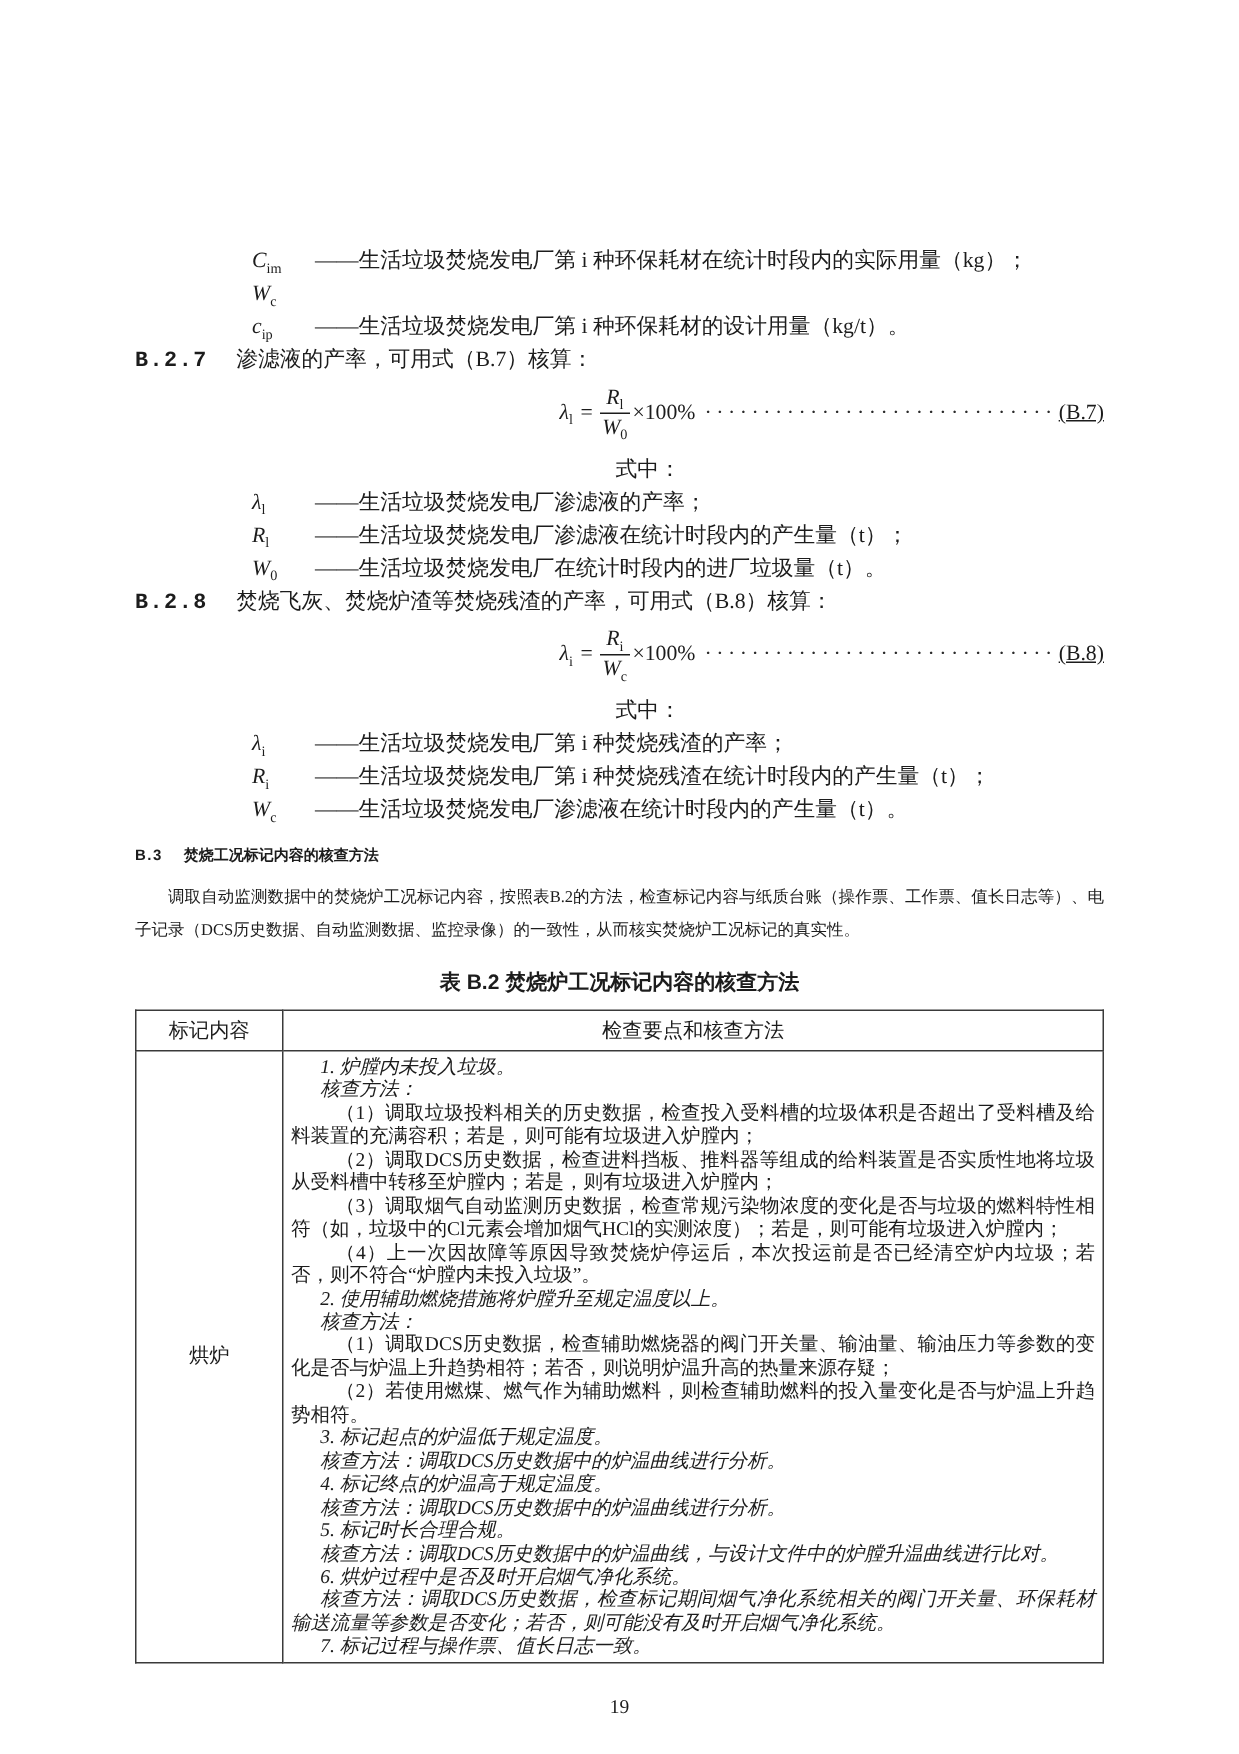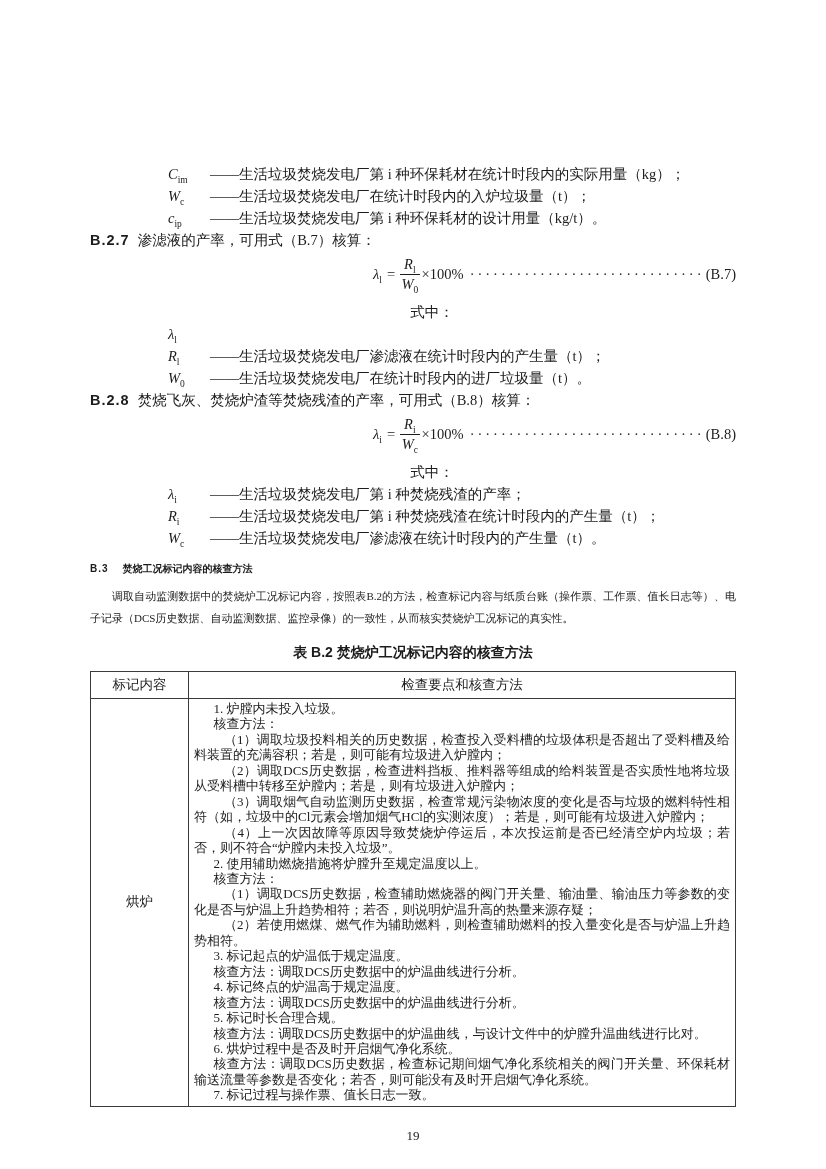--- a/index.html
+++ b/index.html
@@ -17,33 +17,33 @@
   
   .def-line { display: flex; line-height: 22px; padding-left: 78px; font-size: 14.5px; }
   .def-sym { flex: 0 0 42px; white-space: nowrap; }
   .def-sym i { font-family: "Liberation Serif", serif; }
   sub { font-size: 9.5px; line-height: 0; }
   .def-text { flex: 1; }
 
   
   .clause { line-height: 22px; font-size: 14.5px; }
   .clause-label {
-    font-family: Liberation Sans, sans-serif;
-    font-weight: bold; letter-spacing: 1px; margin-right: 8px;
+    font-family: Liberation Mono, monospace;
+    font-weight: bold; letter-spacing: 1px; margin-right: 19px;
   }
 
   
   .formula-row { display: flex; align-items: center; height: 47px; padding-left: 283px; font-size: 14.5px; }
   .f-lhs, .f-eq, .f-suffix { white-space: nowrap; }
   .f-eq { margin: 0 5px; }
   .frac { display: inline-flex; flex-direction: column; align-items: center; margin-right: 2px; }
   .frac-num { padding: 0 4px 1px 4px; border-bottom: 1px solid #1c1c1c; }
   .frac-den { padding-top: 1px; }
   .f-dots { flex: 1 1 auto; overflow: hidden; white-space: nowrap; letter-spacing: 3px; margin: 0 3px 0 6px; color: #2a2a2a; }
-  .f-number { flex: 0 0 auto; white-space: nowrap; }
+  .f-number { flex: 0 0 auto; white-space: nowrap; text-decoration: underline; }
 
   .where { line-height: 22px; padding-left: 38px; font-size: 14.5px; margin-top: 3px; text-align: center; }
 
   
   .section-heading {
     font-family: "Liberation Sans", sans-serif;
     font-weight: bold; font-size: 10px; line-height: 22px; margin-top: 9px;
   }
   .section-heading .sh-label { margin-right: 14px; letter-spacing: 1px; }
 
@@ -57,38 +57,37 @@
   table.vtable { width: 100%; border-collapse: collapse; table-layout: fixed; }
   .vtable th, .vtable td { border: 1px solid #3a3a3a; }
   .vtable th {
     font-weight: normal; font-size: 13.5px; height: 27px;
     text-align: center; vertical-align: middle; padding: 2px;
   }
   .col-mark { width: 98px; }
   .label-cell { text-align: center; vertical-align: middle; font-size: 13.5px; }
   .content-cell { vertical-align: top; padding: 2px 5px 3px 5px; }
   .cell-p { margin: 0; font-size: 13px; line-height: 15.45px; text-align: justify; }
-  .cell-p.indent-1 { text-indent: 1.5em; }
+  .cell-p.indent-1 { text-indent: 1.5em; font-style: italic; }
   .cell-p.indent-2 { text-indent: 2.3em; }
 
   .page-number { text-align: center; font-size: 13px; line-height: 18px; margin-top: 20px; }
 </style>
 </head>
 <body>
 
 <div class="page">
 
   <div>
       <div class="def-line">
         <span class="def-sym"><i>C</i><sub>im</sub></span>
         <span class="def-text">——生活垃圾焚烧发电厂第 i 种环保耗材在统计时段内的实际用量（kg）；</span>
       </div>
       <div class="def-line">
         <span class="def-sym"><i>W</i><sub>c</sub></span>
-        <span class="def-text">——生活垃圾焚烧发电厂在统计时段内的入炉垃圾量（t）；</span>
       </div>
       <div class="def-line">
         <span class="def-sym"><i>c</i><sub>ip</sub></span>
         <span class="def-text">——生活垃圾焚烧发电厂第 i 种环保耗材的设计用量（kg/t）。</span>
       </div>
     </div>
 
   <div class="clause">
     <span class="clause-label">B.2.7</span><span>渗滤液的产率，可用式（B.7）核算：</span>
   </div>
@@ -102,20 +101,21 @@
     </span>
     <span class="f-suffix">×100%</span>
     <span class="f-dots">····························································</span>
     <span class="f-number">(B.7)</span>
   </div>
 
   <div class="where">式中：</div>
   <div>
       <div class="def-line">
         <span class="def-sym"><i>λ</i><sub>l</sub></span>
+        <span class="def-text">——生活垃圾焚烧发电厂渗滤液的产率；</span>
       </div>
       <div class="def-line">
         <span class="def-sym"><i>R</i><sub>l</sub></span>
         <span class="def-text">——生活垃圾焚烧发电厂渗滤液在统计时段内的产生量（t）；</span>
       </div>
       <div class="def-line">
         <span class="def-sym"><i>W</i><sub>0</sub></span>
         <span class="def-text">——生活垃圾焚烧发电厂在统计时段内的进厂垃圾量（t）。</span>
       </div>
     </div>

